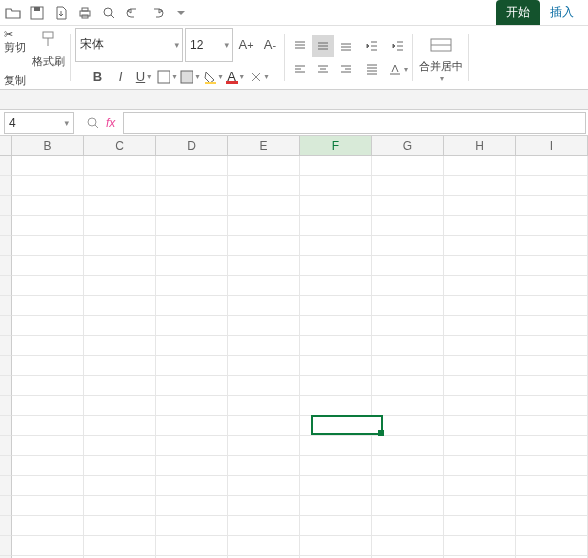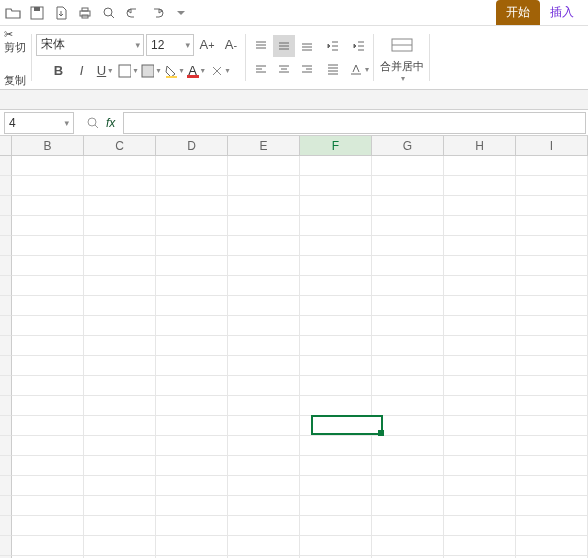--- a/index.html
+++ b/index.html
@@ -3,48 +3,48 @@
 <meta charset="utf-8">
 <style>
   * { box-sizing: border-box; margin: 0; padding: 0; font-family: "Microsoft YaHei", sans-serif; }
   body { background: #fff; width: 588px; height: 558px; overflow: hidden; font-size: 12px; color: #333; }
   
   
   .titlebar { height: 26px; background: #fff; border-bottom: 1px solid #e0e0e0; display: flex; align-items: center; padding: 0 4px; }
   .qat { display: flex; gap: 6px; align-items: center; color: #555; }
   .qat-icon { width: 18px; height: 18px; display:flex; align-items:center; justify-content:center; color:#555; }
   .tabs { margin-left: auto; display: flex; align-items: flex-end; height: 100%; }
-  .tab { padding: 4px 10px; font-size: 12px; color: #6d28d9; }
-  .tab.active { background: #a16207; color: #fff; border-radius: 4px 4px 0 0; }
+  .tab { padding: 4px 10px; font-size: 12px; color: #0369a1; }
+  .tab.active { background: #14532d; color: #fff; border-radius: 4px 4px 0 0; }
   
   
   .ribbon { height: 64px; background: #fff; border-bottom: 1px solid #d0d0d0; display: flex; align-items: center; padding: 0 2px; }
   .rgroup { display: flex; flex-direction: column; align-items: center; justify-content: center; height: 100%; padding: 0 4px; position: relative; }
   .rgroup::after { content:""; position:absolute; right:0; top:8px; bottom:8px; width:1px; background:#e0e0e0; }
   .rgroup.noborder::after { display:none; }
   .big-btn { display:flex; flex-direction:column; align-items:center; gap:2px; font-size:11px; color:#444; padding: 2px 2px; }
   .big-icon { width:24px; height:24px; display:flex; align-items:center; justify-content:center; color:#555; }
   .font-row { display:flex; align-items:center; gap:2px; margin-bottom:4px; }
-  .font-select { height:22px; border:1px solid #c8c8c8; background:#fff; font-size:12px; padding: 0 18px 0 4px; position:relative; display:flex; align-items:center; color:#333;}
+  .font-select { height:34px; border:1px solid #c8c8c8; background:#fff; font-size:12px; padding: 0 18px 0 4px; position:relative; display:flex; align-items:center; color:#333;}
   .font-select .dd { position:absolute; right:3px; color:#888; font-size:9px; }
   .fs-name { width: 108px; }
   .fs-size { width: 48px; }
   .mini-btn { width:22px; height:22px; border:1px solid transparent; display:flex; align-items:center; justify-content:center; color:#555; font-size:13px; }
   .btn-row { display:flex; align-items:center; gap:1px; }
   .align-grid { display:grid; grid-template-columns: repeat(3, 22px); grid-auto-rows: 22px; gap:1px; }
   .align-btn { display:flex; align-items:center; justify-content:center; color:#555; }
   .align-btn.active { background:#d8d8d8; }
   .extra-col { display:flex; flex-direction:column; gap:1px; margin-left:4px; }
   
   
   .formula-area { height: 26px; border-bottom: 1px solid #d0d0d0; display:flex; align-items:center; background:#fff; }
   .namebox { width: 70px; height: 22px; border:1px solid #c8c8c8; margin: 0 4px; display:flex; align-items:center; padding:0 4px; font-size:12px; color:#333; position:relative; }
   .namebox .dd { margin-left:auto; font-size:9px; color:#888; }
   .fx-icons { display:flex; align-items:center; gap:6px; padding: 0 8px; color:#888; font-size:12px; }
-  .fx-label { font-style:italic; color:#14532d; }
+  .fx-label { font-style:italic; color:#ec4899; }
   .formula-input { flex:1; height:22px; border:1px solid #c8c8c8; margin-right:2px; padding:0 4px; font-size:12px; }
   
   
   .spacer-band { height: 20px; background:#f3f3f3; border-bottom:1px solid #d0d0d0; }
   
   
   .grid-wrap { position: relative; }
   .col-headers { display:flex; height:20px; background:#f4f4f4; border-bottom:1px solid #ccc; }
   .corner { width: 24px; border-right:1px solid #ccc; background:#f4f4f4; }
   .col-h { flex: 0 0 72px; text-align:center; font-size:12px; color:#666; border-right:1px solid #ccc; display:flex; align-items:center; justify-content:center; }
@@ -123,20 +123,29 @@
 
   <div class="rgroup" style="padding-left:0">
     <div style="display:flex; gap:2px;">
       <div style="display:flex; flex-direction:column; gap:2px;">
         <div class="big-btn" style="flex-direction:row; gap:4px;">
           <span>✂</span>
         </div>
         <div class="big-btn" style="flex-direction:row; gap:4px;margin-top:26px;">
           <span>复制</span>
         </div>
+      </div>
+      <div class="big-btn">
+        <span class="big-icon">
+            <svg width="22" height="22" viewBox="0 0 22 22">
+              <rect x="5" y="3" width="10" height="6" fill="none" stroke="#888"></rect>
+              <path stroke="#888" d="M10 9v8" fill="none"></path>
+            </svg>
+          </span>
+        <span>格式刷</span>
       </div>
     </div>
     <div style="position:absolute; top:14px; left:2px; font-size:11px; color:#444;">剪切</div>
   </div>
 
   <div class="rgroup">
     <div class="font-row">
       <div class="font-select fs-name">
         <span>宋体</span>
         <span class="dd">▾</span>

